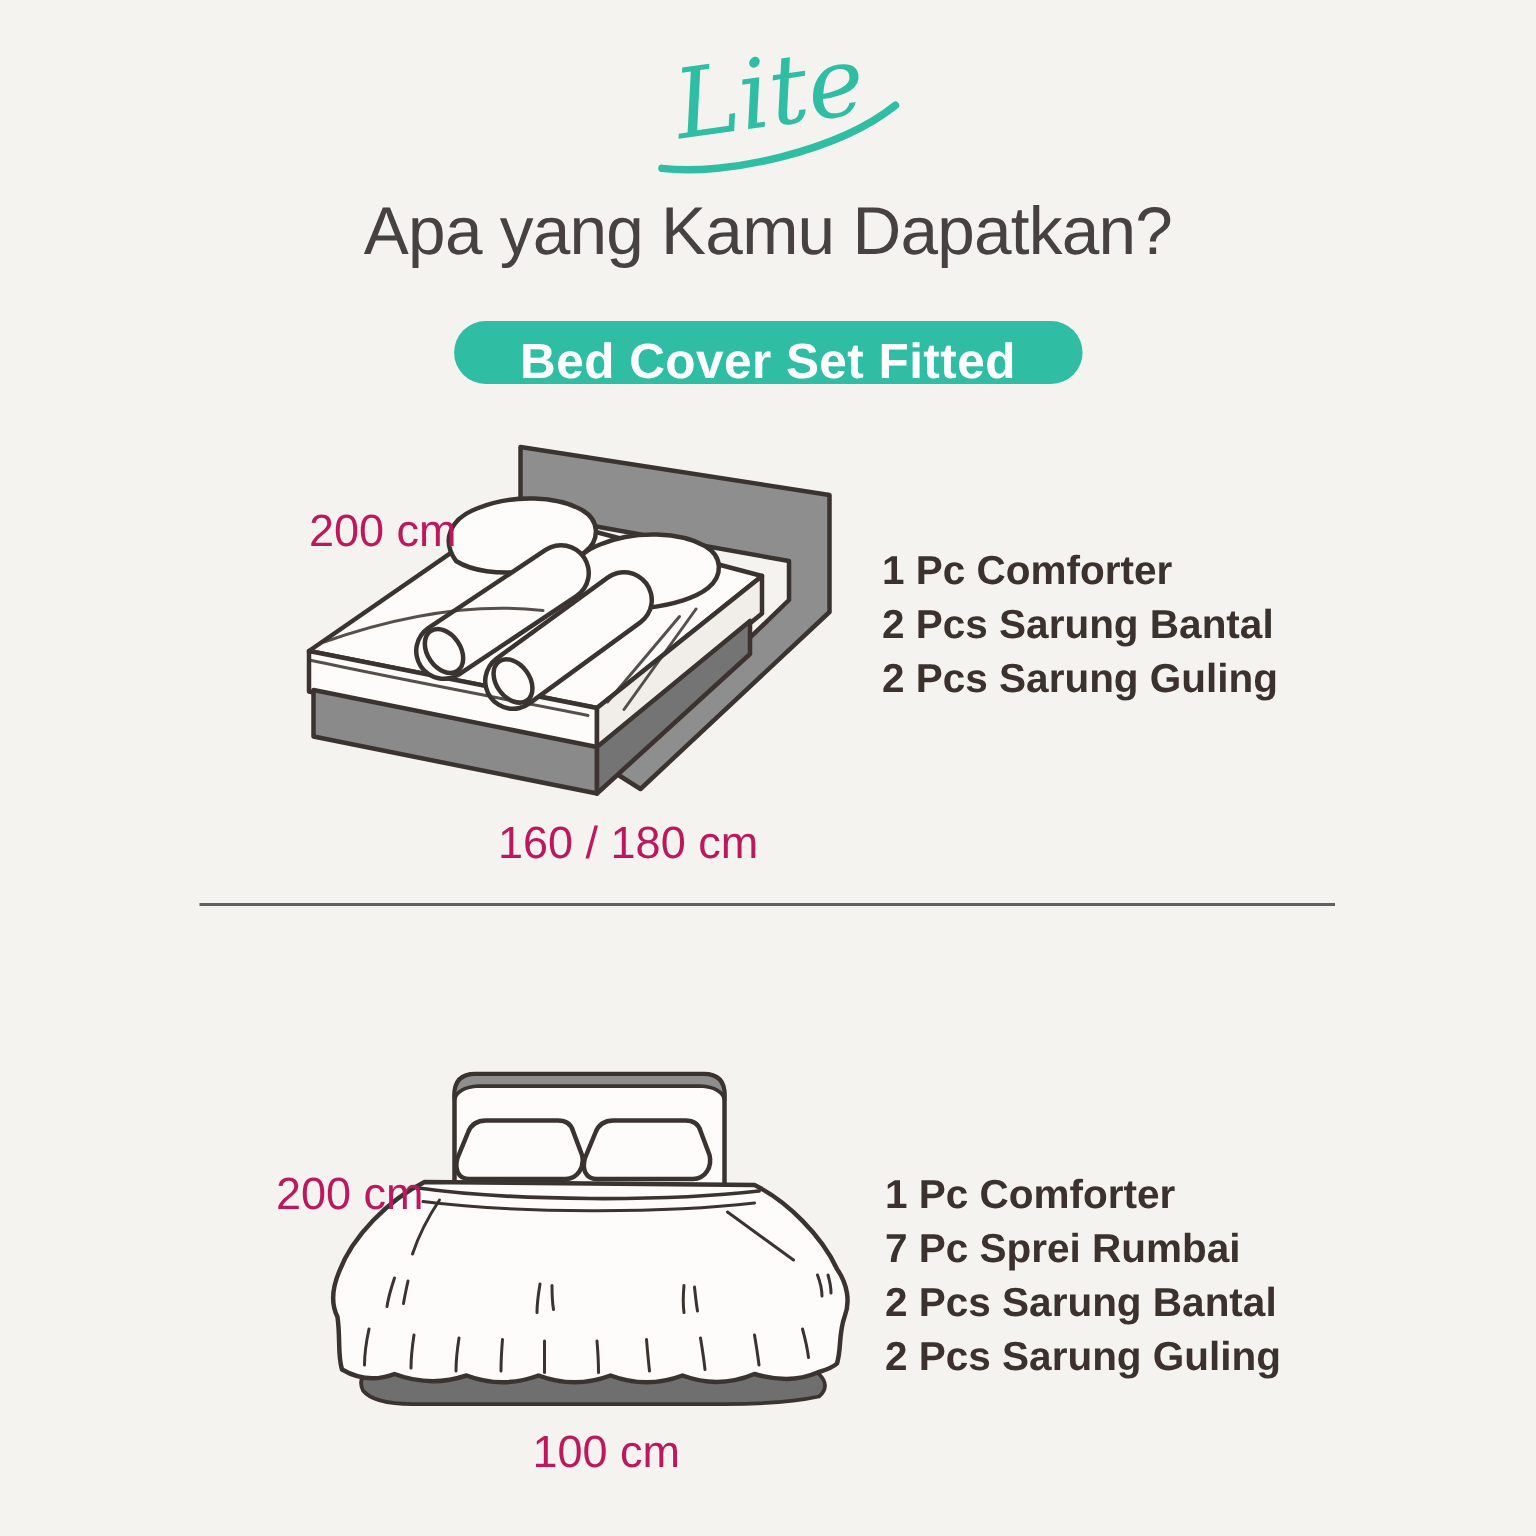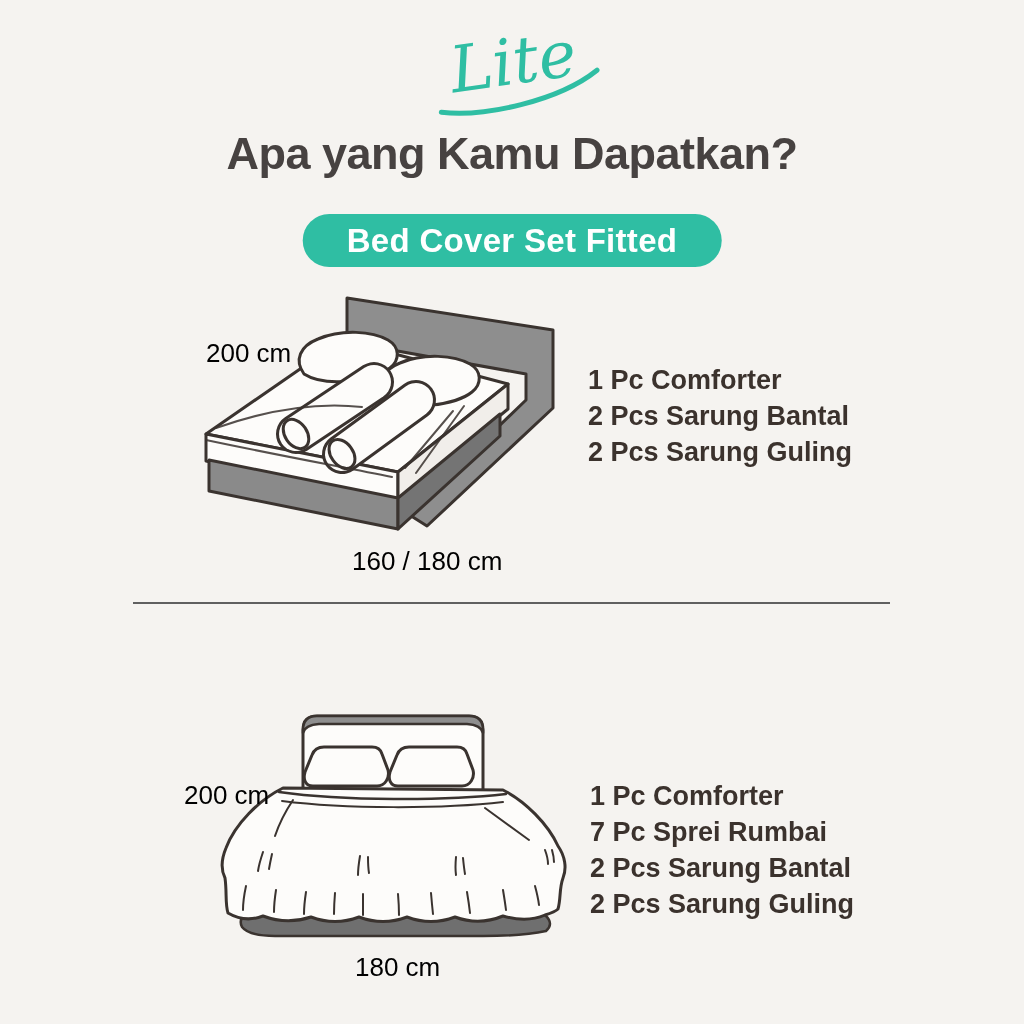--- a/index.html
+++ b/index.html
@@ -5,33 +5,33 @@
   html,body{margin:0;padding:0;background:#F5F3F0;}
   .canvas{
     position:relative;width:1024px;height:1024px;margin:0 auto;
     background:#F5F3F0;overflow:hidden;
     font-family:"Liberation Sans",sans-serif;color:#3B322D;
   }
   .abs{position:absolute;}
   .logo-wrap{left:0;right:0;top:14px;text-align:center;}
   .heading{
     left:0;right:0;top:128px;text-align:center;
-    font-size:45px;font-weight:700;color:#474241;letter-spacing:-0.5px;
+    font-size:45px;font-weight:400;color:#474241;letter-spacing:-0.5px;
   }
   .badge{
     left:50%;transform:translateX(-50%);
-    height:53px;line-height:53px;border-radius:27px;
+    height:42px;line-height:53px;border-radius:27px;
     background:#2FBEA3;color:#FFFFFF;text-align:right;
     font-size:33px;font-weight:700;letter-spacing:0.3px;
     padding:0 44px;white-space:nowrap;
   }
   .badge-1{top:214px;}
   .badge-2{top:635px;}
   .dim-label{
-    font-size:26px;font-weight:400;color:#000000;white-space:nowrap;
+    font-size:30px;font-weight:400;color:#be185d;white-space:nowrap;
   }
   .item-list{font-size:27px;font-weight:700;color:#3B322D;}
   .item-list .li{line-height:36px;white-space:nowrap;}
   .divider{
     left:133px;top:602px;width:757px;height:2px;background:#606060;
   }
   svg text{font-family:"DejaVu Serif",serif;}
 </style>
 </head>
 <body>
@@ -79,21 +79,21 @@
 
     <g stroke="#3A332F" stroke-width="2" fill="none" stroke-linecap="round" opacity="0.85">
       <path d="M24,146 C78,127 126,120 170,125"></path>
       <path d="M14,158 C80,172 145,184 200,195"></path>
       <path d="M261,129 L213,186"></path>
       <path d="M272,124 L224,191"></path>
     </g>
   </svg>
 
   <div class="abs dim-label" style="left:206px;top:338px;">200 cm</div>
-  <div class="abs dim-label" style="left:332px;top:546px;margin-left:20px;">160 / 180 cm</div>
+  <div class="abs dim-label" style="left:332px;top:546px;">160 / 180 cm</div>
 
   <div class="abs item-list" style="left:588px;top:362px;">
     <div class="li">1 Pc Comforter</div>
     <div class="li">2 Pcs Sarung Bantal</div>
     <div class="li">2 Pcs Sarung Guling</div>
   </div>
 
   <div class="abs divider"></div>
 
 
@@ -136,21 +136,21 @@
       <path d="M218,193 q1,12 2,21"></path>
       <path d="M254,192 q2,12 3,21"></path>
       <path d="M290,190 q2,12 3,20"></path>
       <path d="M322,186 q3,11 4,19"></path>
       <path d="M272,108 L316,140"></path>
       <path d="M80,100 C72,112 66,124 62,136"></path>
     </g>
   </svg>
 
   <div class="abs dim-label" style="left:184px;top:780px;">200 cm</div>
-  <div class="abs dim-label" style="left:355px;top:952px;">180 cm</div>
+  <div class="abs dim-label" style="left:355px;top:952px;">100 cm</div>
 
   <div class="abs item-list" style="left:590px;top:778px;">
     <div class="li">1 Pc Comforter</div>
     <div class="li">7 Pc Sprei Rumbai</div>
     <div class="li">2 Pcs Sarung Bantal</div>
     <div class="li">2 Pcs Sarung Guling</div>
   </div>
 
 </div>
 

